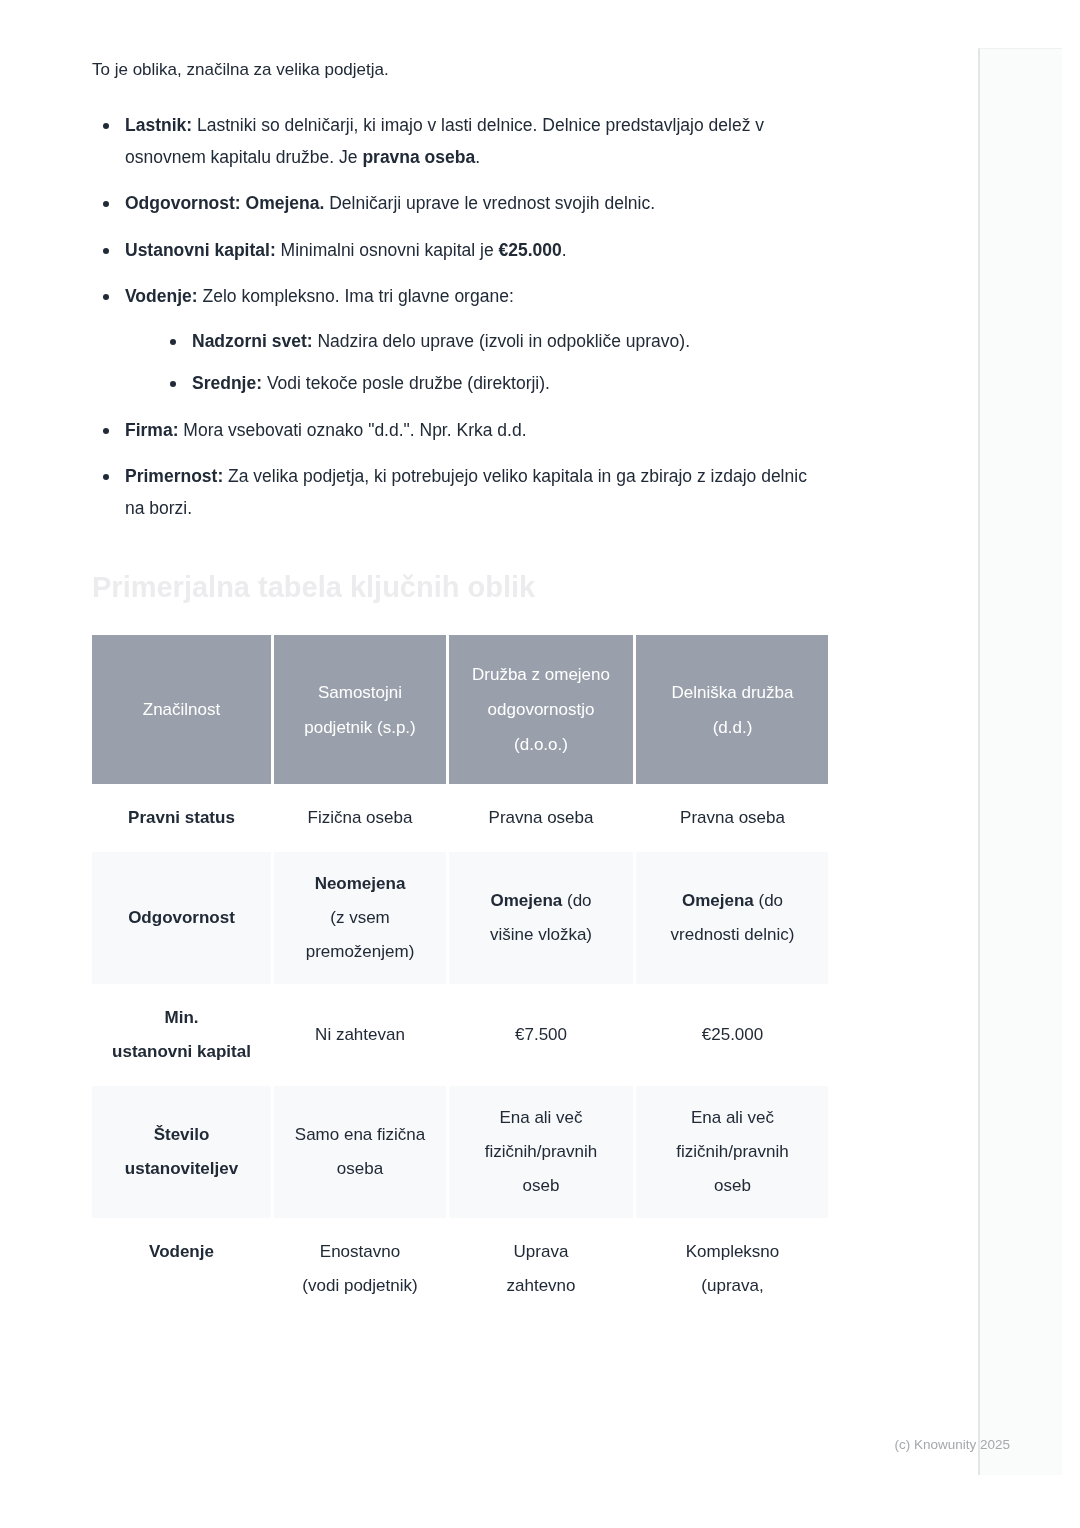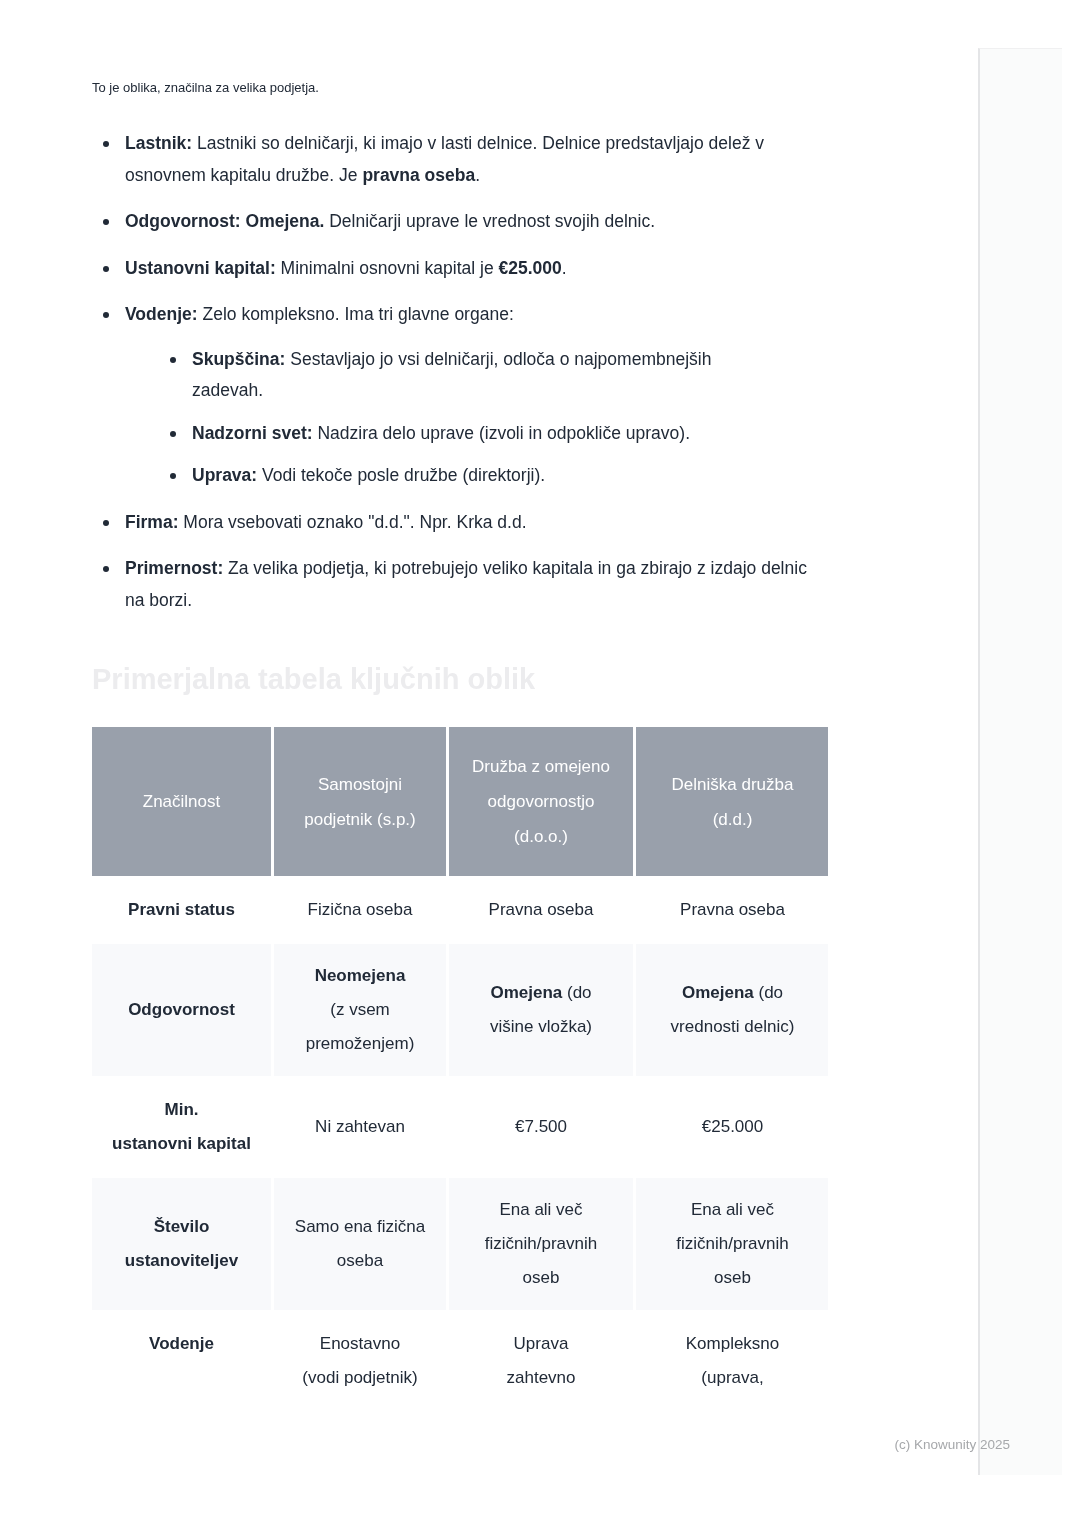--- a/index.html
+++ b/index.html
@@ -15,22 +15,22 @@
   }
   .sheet {
     position: absolute;
     left: 92px;
     top: 0;
     width: 736px;
     height: 1478px;
     overflow: hidden;
   }
   .intro {
-    margin: 72px 0 0 0;
-    font-size: 13px;
+    margin: 54px 0 0 0;
+    font-size: 17px;
     line-height: 31px;
     color: #212a37;
   }
   ul.bullets {
     list-style: none;
     margin: 25px 0 0 0;
     padding: 0;
   }
   ul.bullets > li {
     position: relative;
@@ -122,23 +122,22 @@
 
 <div class="page">
   <div class="sheet">
     <p class="intro">To je oblika, značilna za velika podjetja.</p>
 
     <ul class="bullets" id="bullet-list">
         <li><span class="b ">Lastnik:</span><span class=""> Lastniki so delničarji, ki imajo v lasti delnice. Delnice predstavljajo delež v osnovnem kapitalu družbe. Je </span><span class="b ">pravna oseba</span><span class="">.</span></li>
         <li><span class="b ">Odgovornost: Omejena.</span><span class=""> Delničarji uprave le vrednost svojih delnic.</span></li>
         <li><span class="b ">Ustanovni kapital:</span><span class=""> Minimalni osnovni kapital je </span><span class="b ">€25.000</span><span class="">.</span></li>
         <li><span class="b ">Vodenje:</span><span class=""> Zelo kompleksno. Ima tri glavne organe:</span><ul class="sub">
-            <li><span class="b ">Skupščina:</span><span class=""> Sestavljajo jo vsi delničarji, odloča o najpomembnejših zadevah.</span></li>
             <li><span class="b ">Nadzorni svet:</span><span class=""> Nadzira delo uprave (izvoli in odpokliče upravo).</span></li>
-            <li><span class="b ">Uprava:</span><span class=""> Vodi tekoče posle družbe (direktorji).</span></li>
+            <li><span class="b ">Srednje:</span><span class=""> Vodi tekoče posle družbe (direktorji).</span></li>
           </ul></li>
         <li><span class="b ">Firma:</span><span class=""> Mora vsebovati oznako "d.d.". Npr. </span><span class="i">Krka d.d.</span></li>
         <li><span class="b ">Primernost:</span><span class=""> Za velika podjetja, ki potrebujejo veliko kapitala in ga zbirajo z izdajo delnic na borzi.</span></li>
       </ul>
 
     <h2 class="faded-heading">Primerjalna tabela ključnih oblik</h2>
 
     <table class="cmp">
       <colgroup id="t-cols">
           <col style="width: 179px;">

